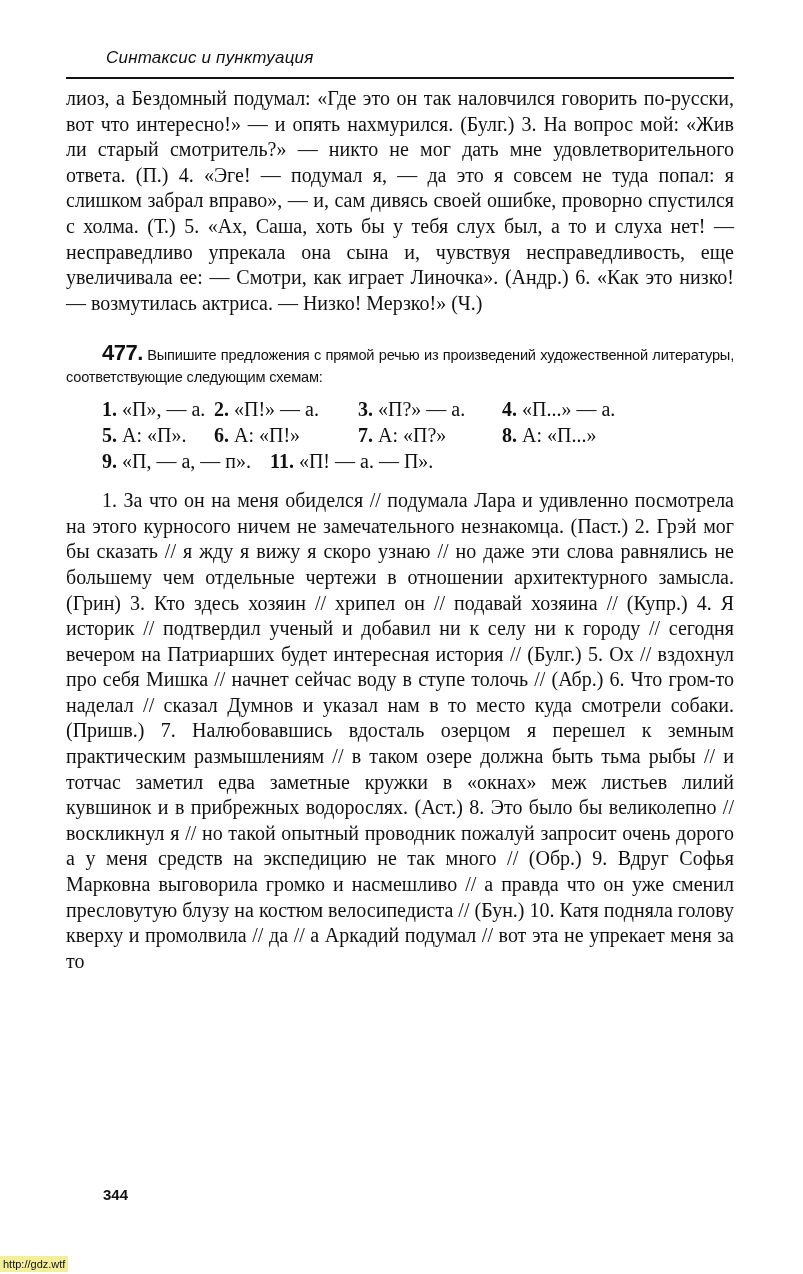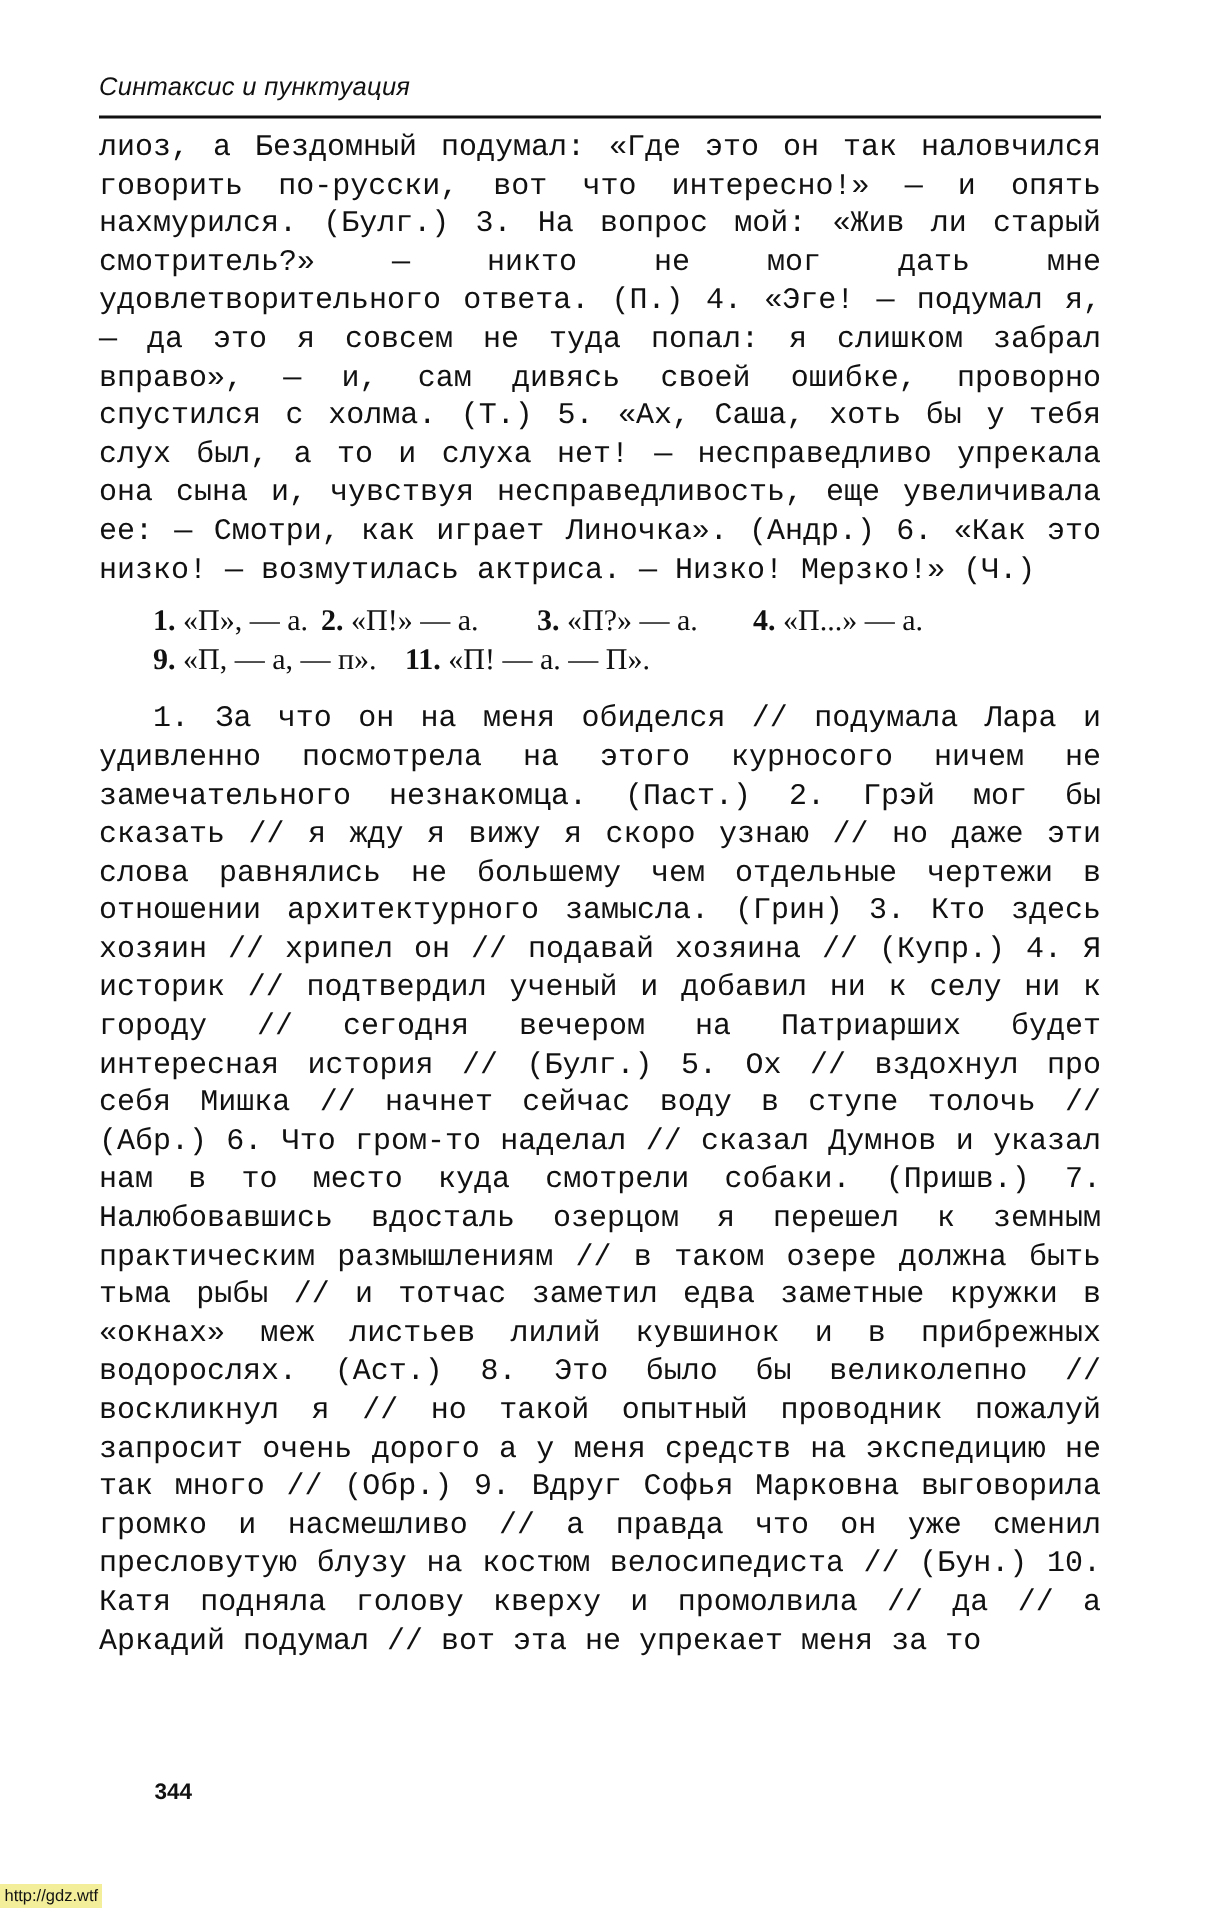--- a/index.html
+++ b/index.html
@@ -1,21 +1,21 @@
 <!DOCTYPE html>
 <html><head>
 <meta charset="utf-8">
 <style>
   html, body { margin: 0; padding: 0; background: #ffffff; }
   body { width: 803px; height: 1274px; position: relative; overflow: hidden; font-family: "Liberation Serif", serif; color: #111; }
   .header { position: absolute; left: 66px; top: 48px; width: 668px; }
-  .header-title { font-family: "Liberation Sans", sans-serif; font-style: italic; font-size: 17px; letter-spacing: 0.2px; color: #111; }
+  .header-title { font-family: "Liberation Sans", sans-serif; font-style: italic; font-size: 17px; letter-spacing: 0.2px; color: #111; margin-left: 40px; }
   .header-rule { position: absolute; left: 66px; top: 77px; width: 668px; height: 0; border-top: 2px solid #111; }
   .page { position: absolute; left: 66px; top: 86px; width: 668px; }
-  p { margin: 0; text-align: justify; font-size: 20px; line-height: 25.6px; font-family: Liberation Mono, monospace; }
+  p { margin: 0; text-align: justify; font-size: 20px; line-height: 25.6px; }
   .cont { text-indent: 0; }
   .indent { text-indent: 36px; }
   .ex-head { margin-top: 26px; font-family: "Liberation Sans", sans-serif; font-size: 14.6px; line-height: 22px; text-align: justify; text-indent: 36px; letter-spacing: -0.2px; }
   .ex-num { font-family: "Liberation Sans", sans-serif; font-weight: bold; font-size: 22px; letter-spacing: -0.5px; }
   .schemes { margin-top: 9px; padding-left: 36px; font-size: 20px; line-height: 25.6px; }
   .scheme-row { display: flex; white-space: nowrap; font-family: Liberation Serif, serif; }
   .scheme { display: inline-block; }
   .r1 .scheme:nth-child(1){width:112px}.r1 .scheme:nth-child(2){width:144px}.r1 .scheme:nth-child(3){width:144px}
   .r2 .scheme:nth-child(1){width:112px}.r2 .scheme:nth-child(2){width:144px}.r2 .scheme:nth-child(3){width:144px}
   .r3 .scheme:nth-child(1){width:168px}.r3 .scheme:nth-child(2){width:192px}
@@ -29,27 +29,37 @@
 <body>
 
 <div class="header">
   <span class="header-title">Синтаксис и пунктуация</span>
 </div>
 <div class="header-rule"></div>
 
 <div class="page">
   <p class="cont">лиоз, а Бездомный подумал: «Где это он так наловчился говорить по-русски, вот что интересно!» — и опять нахмурился. (Булг.) 3. На вопрос мой: «Жив ли старый смотритель?» — никто не мог дать мне удовлетворительного ответа. (П.) 4. «Эге! — подумал я, — да это я совсем не туда попал: я слишком забрал вправо», — и, сам дивясь своей ошибке, проворно спустился с холма. (Т.) 5. «Ах, Саша, хоть бы у тебя слух был, а то и слуха нет! — несправедливо упрекала она сына и, чувствуя несправедливость, еще увеличивала ее: — Смотри, как играет Линочка». (Андр.) 6. «Как это низко! — возмутилась актриса. — Низко! Мерзко!» (Ч.)</p>
 
+  <div class="ex-head">
+    <span class="ex-num">477.</span>
+    <span>Выпишите предложения с прямой речью из произведений художественной литературы, соответствующие следующим схемам:</span>
+  </div>
 
   <div class="schemes">
     <div class="scheme-row r1">
       <span class="scheme"><span class="sn">1.</span> <span>«П», — а.</span></span>
       <span class="scheme"><span class="sn">2.</span> <span>«П!» — а.</span></span>
       <span class="scheme"><span class="sn">3.</span> <span>«П?» — а.</span></span>
       <span class="scheme"><span class="sn">4.</span> <span>«П...» — а.</span></span>
+    </div>
+    <div class="scheme-row r2">
+      <span class="scheme"><span class="sn">5.</span> <span>А: «П».</span></span>
+      <span class="scheme"><span class="sn">6.</span> <span>А: «П!»</span></span>
+      <span class="scheme"><span class="sn">7.</span> <span>А: «П?»</span></span>
+      <span class="scheme"><span class="sn">8.</span> <span>А: «П...»</span></span>
     </div>
     <div class="scheme-row r3">
       <span class="scheme"><span class="sn">9.</span> <span>«П, — а, — п».</span></span>
       <span class="scheme"><span class="sn">11.</span> <span>«П! — а. — П».</span></span>
     </div>
   </div>
 
 
   <p class="indent body478">1. За что он на меня обиделся // подумала Лара и удивленно посмотрела на этого курносого ничем не замечательного незнакомца. (Паст.) 2. Грэй мог бы сказать // я жду я вижу я скоро узнаю // но даже эти слова равнялись не большему чем отдельные чертежи в отношении архитектурного замысла. (Грин) 3. Кто здесь хозяин // хрипел он // подавай хозяина // (Купр.) 4. Я историк // подтвердил ученый и добавил ни к селу ни к городу // сегодня вечером на Патриарших будет интересная история // (Булг.) 5. Ох // вздохнул про себя Мишка // начнет сейчас воду в ступе толочь // (Абр.) 6. Что гром-то наделал // сказал Думнов и указал нам в то место куда смотрели собаки. (Пришв.) 7. Налюбовавшись вдосталь озерцом я перешел к земным практическим размышлениям // в таком озере должна быть тьма рыбы // и тотчас заметил едва заметные кружки в «окнах» меж листьев лилий кувшинок и в прибрежных водорослях. (Аст.) 8. Это было бы великолепно // воскликнул я // но такой опытный проводник пожалуй запросит очень дорого а у меня средств на экспедицию не так много // (Обр.) 9. Вдруг Софья Марковна выговорила громко и насмешливо // а правда что он уже сменил пресловутую блузу на костюм велосипедиста // (Бун.) 10. Катя подняла голову кверху и промолвила // да // а Аркадий подумал // вот эта не упрекает меня за то</p>
 </div>

